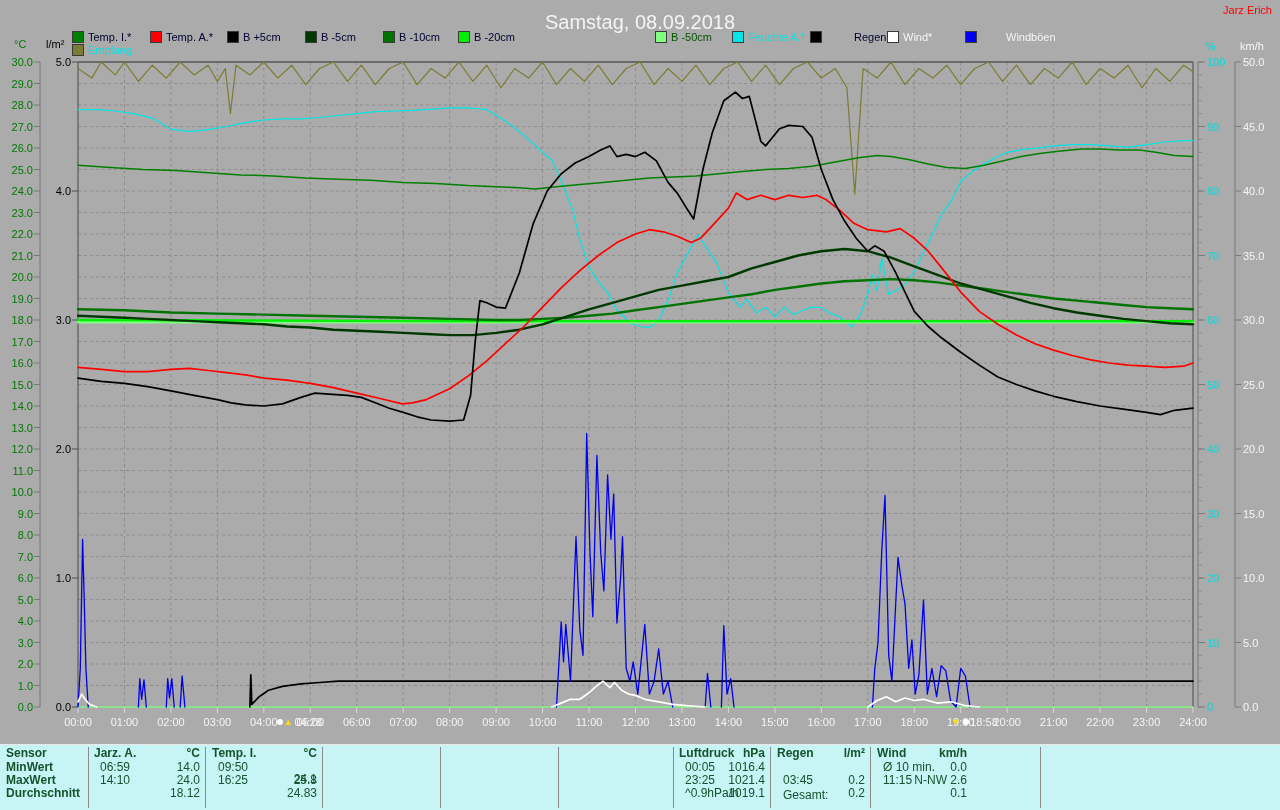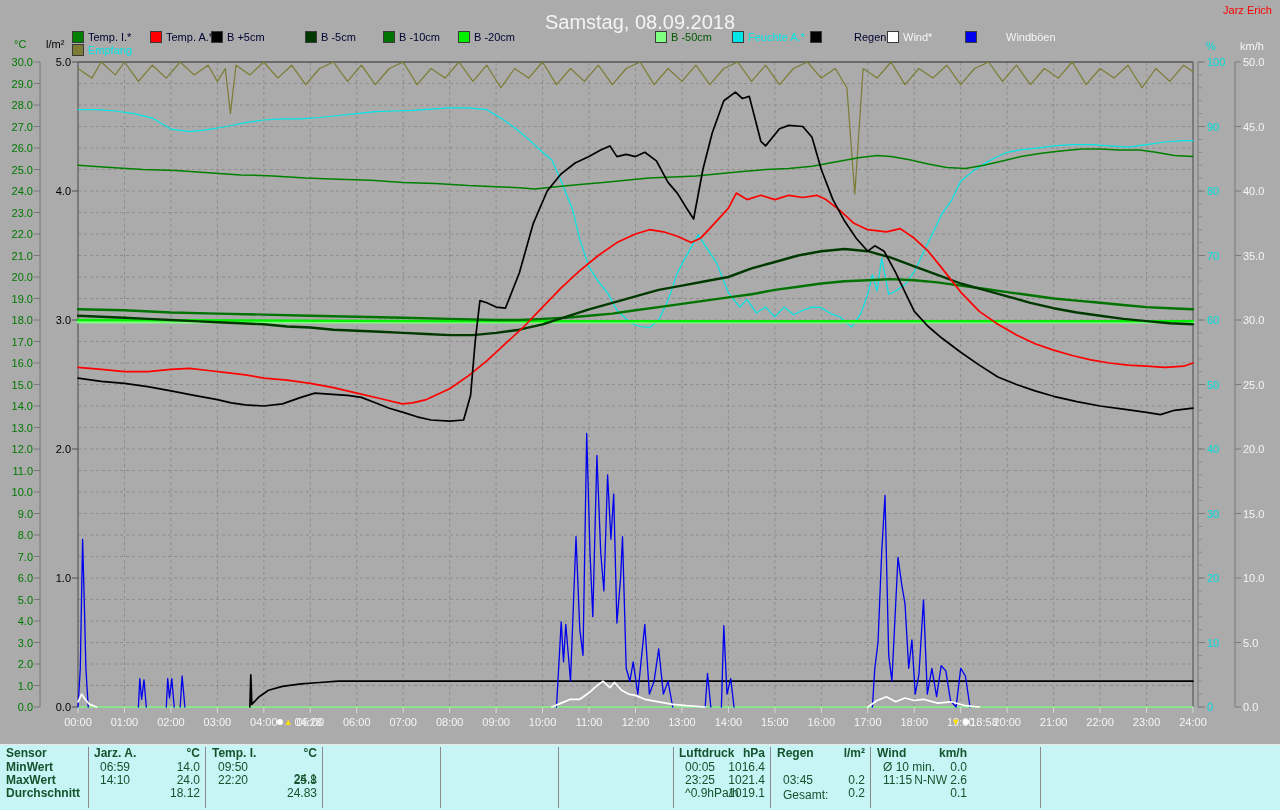--- a/index.html
+++ b/index.html
@@ -40,21 +40,21 @@
 
   <div id="legend">
       <div class="leg" style="left: 72px; top: 31px;">
         <span class="sw" style="background: rgb(0, 128, 0);"></span>
         <span style="color: rgb(0, 0, 48);">Temp. I.*</span>
       </div>
       <div class="leg" style="left: 150px; top: 31px;">
         <span class="sw" style="background: rgb(255, 0, 0);"></span>
         <span style="color: rgb(0, 0, 48);">Temp. A.*</span>
       </div>
-      <div class="leg" style="left: 211px; top: 31px; text-align: center;">
+      <div class="leg" style="left: 227px; top: 31px; text-align: center;">
         <span class="sw" style="background: rgb(0, 0, 0);"></span>
         <span style="color: rgb(0, 0, 48);">B +5cm</span>
       </div>
       <div class="leg" style="left: 305px; top: 31px;">
         <span class="sw" style="background: rgb(0, 57, 0);"></span>
         <span style="color: rgb(0, 0, 48);">B -5cm</span>
       </div>
       <div class="leg" style="left: 383px; top: 31px;">
         <span class="sw" style="background: rgb(0, 115, 0);"></span>
         <span style="color: rgb(0, 0, 48);">B -10cm</span>
@@ -411,21 +411,21 @@
       <div class="c b r" style="left: 94px; top: 2px; width: 106px;">°C</div>
       <div class="c " style="left: 100px; top: 16px;">06:59</div>
       <div class="c r" style="left: 94px; top: 16px; width: 106px;">14.0</div>
       <div class="c " style="left: 100px; top: 29px;">14:10</div>
       <div class="c r" style="left: 94px; top: 29px; width: 106px;">24.0</div>
       <div class="c r" style="left: 94px; top: 42px; width: 106px;">18.12</div>
       <div class="c b" style="left: 212px; top: 2px;">Temp. I.</div>
       <div class="c b r" style="left: 212px; top: 2px; width: 105px;">°C</div>
       <div class="c " style="left: 218px; top: 16px;">09:50</div>
       <div class="c r" style="left: 212px; top: 16px; width: 105px; margin-top: 12px;">24.1</div>
-      <div class="c " style="left: 218px; top: 29px;">22:20</div>
+      <div class="c " style="left: 218px; top: 29px;">16:25</div>
       <div class="c r" style="left: 212px; top: 29px; width: 105px;">25.8</div>
       <div class="c r" style="left: 212px; top: 42px; width: 105px;">24.83</div>
       <div class="c b" style="left: 679px; top: 2px;">Luftdruck</div>
       <div class="c b r" style="left: 679px; top: 2px; width: 86px;">hPa</div>
       <div class="c " style="left: 685px; top: 16px;">00:05</div>
       <div class="c r" style="left: 679px; top: 16px; width: 86px;">1016.4</div>
       <div class="c " style="left: 685px; top: 29px;">23:25</div>
       <div class="c r" style="left: 679px; top: 29px; width: 86px;">1021.4</div>
       <div class="c " style="left: 685px; top: 42px;">^0.9hPa/h</div>
       <div class="c r" style="left: 679px; top: 42px; width: 86px;">1019.1</div>

